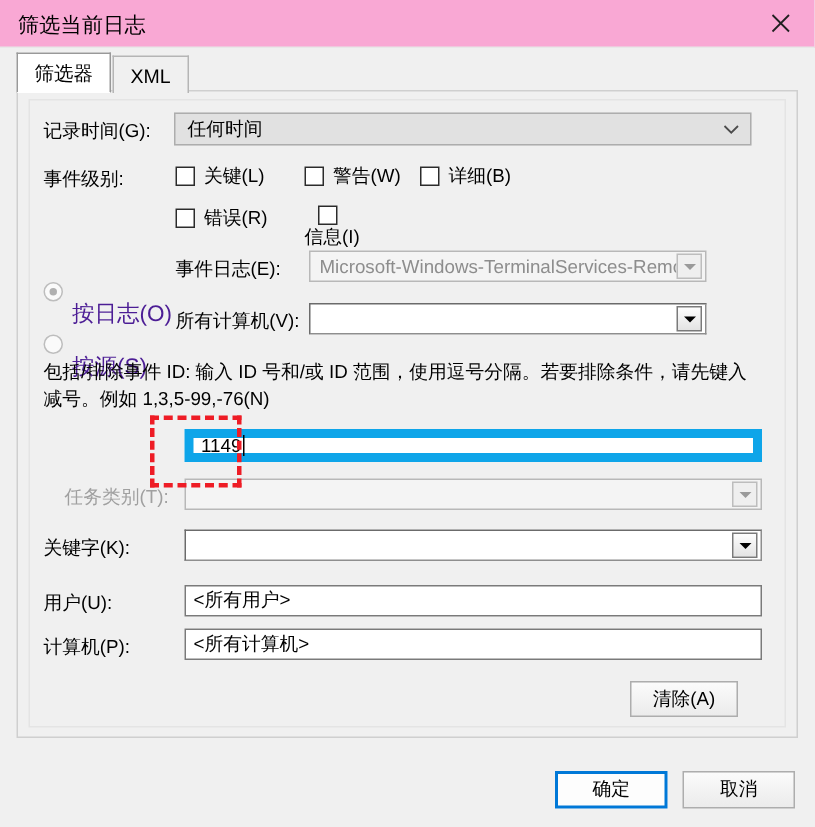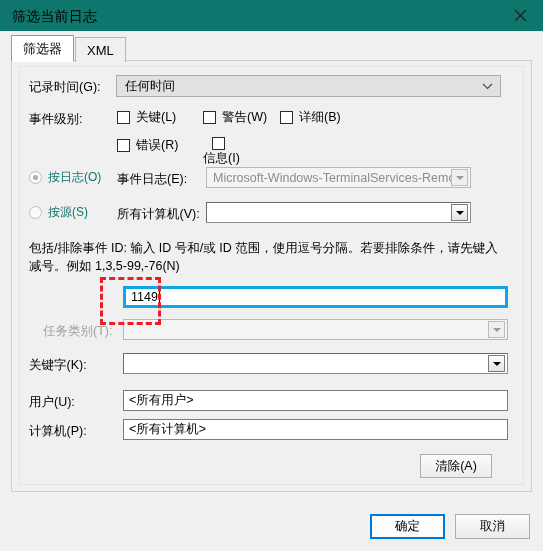--- a/index.html
+++ b/index.html
@@ -15,21 +15,21 @@
     color: #000;
     overflow: hidden;
     position: relative;
   }
 
   
   .titlebar {
     position: absolute;
     left: 0; top: 0;
     width: 543px; height: 31px;
-    background: #0f766e;
+    background: #f9a8d4;
     border-bottom: 1px solid #e8e8e8;
   }
   .title-text {
     position: absolute;
     left: 12px; top: 8px;
     font-size: 14px;
     color: #000;
     letter-spacing: 0.2px;
   }
   .close-btn {
@@ -208,21 +208,21 @@
     position: relative;
   }
   .radio.checked .circle::after {
     content: "";
     position: absolute;
     left: 3px; top: 3px;
     width: 5px; height: 5px;
     border-radius: 50%;
     background: #b0b0b0;
   }
-  .radio .lbl { font-size: 12px; color: #0f766e; white-space: nowrap; }
+  .radio .lbl { font-size: 15px; color: #4c1d95; white-space: nowrap; margin-top: 31px; }
 
   
   .desc {
     position: absolute;
     left: 20px; top: 238px;
     width: 480px;
     font-size: 12.5px;
     line-height: 18px;
     color: #000;
   }
@@ -232,21 +232,21 @@
     position: absolute;
     background: #fff;
     border: 1px solid #7a7a7a;
     box-sizing: border-box;
     display: flex;
     align-items: center;
     font-size: 12.5px;
     padding-left: 5px;
     cursor: text;
   }
-  .txt.focused { border: 3px solid #0ea5e9; }
+  .txt.focused { border: 6px solid #0ea5e9; }
   .caret {
     display: inline-block;
     width: 1px;
     height: 14px;
     background: #000;
     margin-left: 1px;
   }
 
   
   .btn {

